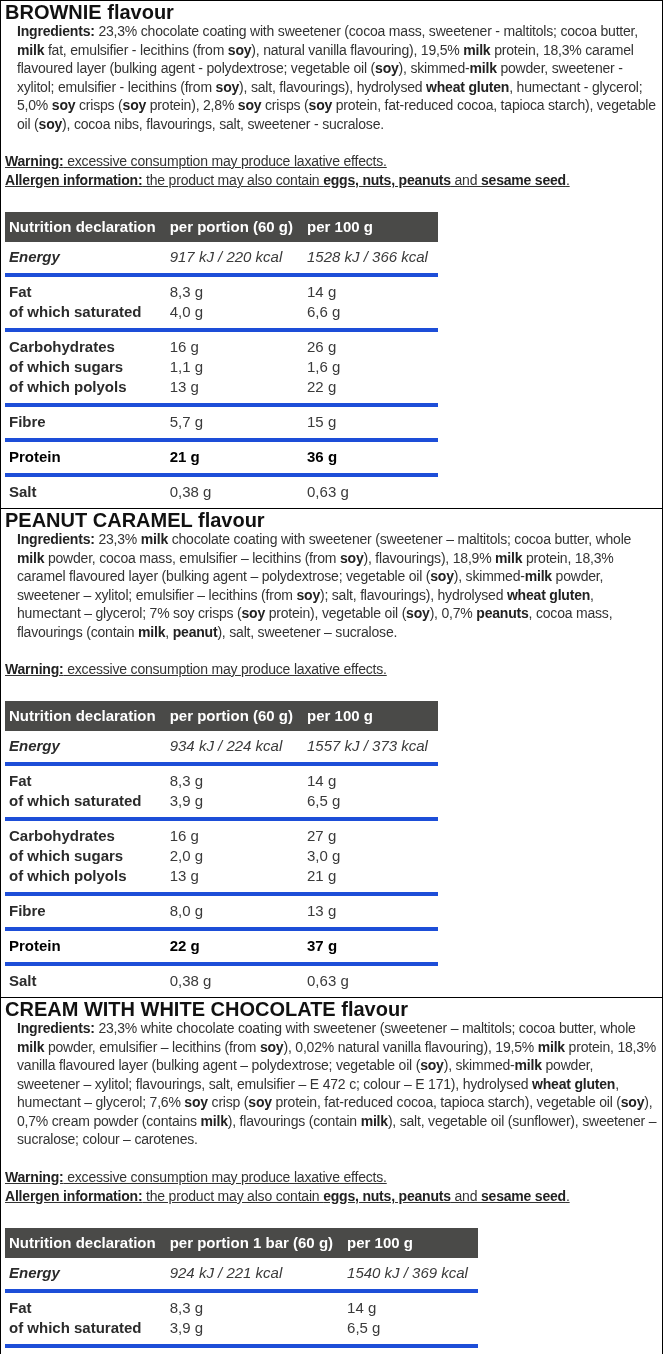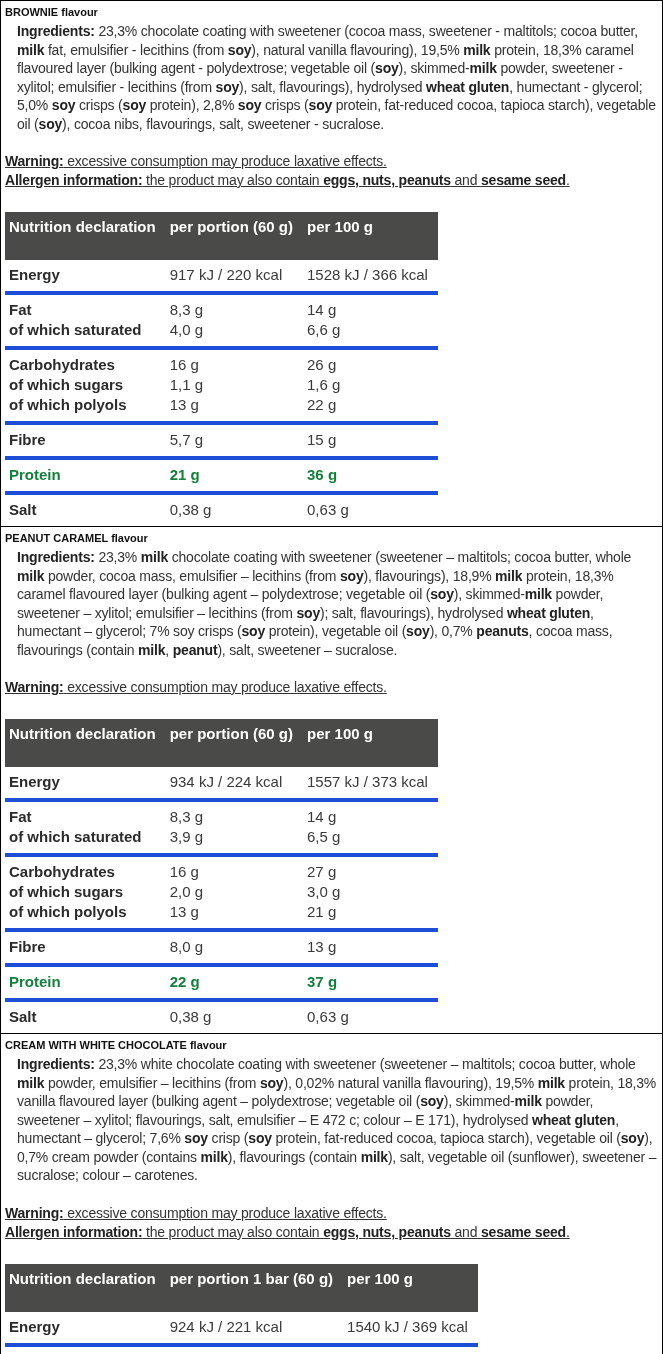--- a/index.html
+++ b/index.html
@@ -17,21 +17,21 @@
   .flavour {
     box-sizing: border-box;
     border: 1px solid #000000;
     padding: 2px 5px 0 4px;
     min-height: 451px;
     background: #ffffff;
   }
   .flavour + .flavour { margin-top: -1px; }
   .flavour-heading {
     margin: 0;
-    font-size: 11px;
+    font-size: 20px;
     line-height: 19px;
     font-weight: 700;
     color: #111111;
   }
   .ingredients {
     margin: 0 0 19px 12px;
     line-height: 18.5px;
     letter-spacing: -0.2px;
   }
   .note {
@@ -44,35 +44,35 @@
   table.nutrition {
     border-collapse: collapse;
     margin-top: 22px;
     font-size: 15px;
   }
   table.nutrition th {
     background: #4a4a48;
     color: #ffffff;
     font-weight: 700;
     text-align: left;
-    padding: 6px 10px 25px 4px;
+    padding: 6px 10px 7px 4px;
     white-space: nowrap;
   }
   table.nutrition td {
     padding: 1px 10px 1px 4px;
     line-height: 18px;
     white-space: nowrap;
     color: #3a3a3a;
   }
   table.nutrition td:first-child { font-weight: 700; color: #2b2b2b; }
   table.nutrition tbody tr:first-child td { padding-top: 6px; }
   table.nutrition tbody tr:last-child td { padding-bottom: 7px; }
   table.nutrition tbody { border-top: 4px solid #1d4ed8; }
-  table.nutrition tbody.first-group { border-top: none; }
-  table.nutrition tr.bold-values td { font-weight: 700; color: #15803d; margin-left: 37px; }
+  table.nutrition tbody.first-group { border-top: none; font-style: italic; }
+  table.nutrition tr.bold-values td { font-weight: 700; color: #000000; margin-left: 37px; }
 </style>
 </head>
 <body>
 
 <section class="flavour">
   <h2 class="flavour-heading">BROWNIE flavour</h2>
   <p class="ingredients"><b>Ingredients:</b> 23,3% chocolate coating with sweetener (cocoa mass, sweetener - maltitols; cocoa butter, <b>milk</b> fat, emulsifier - lecithins (from <b>soy</b>), natural vanilla flavouring), 19,5% <b>milk</b> protein, 18,3% caramel flavoured layer (bulking agent - polydextrose; vegetable oil (<b>soy</b>), skimmed-<b>milk</b> powder, sweetener - xylitol; emulsifier - lecithins (from <b>soy</b>), salt, flavourings), hydrolysed <b>wheat gluten</b>, humectant - glycerol; 5,0% <b>soy</b> crisps (<b>soy</b> protein), 2,8% <b>soy</b> crisps (<b>soy</b> protein, fat-reduced cocoa, tapioca starch), vegetable oil (<b>soy</b>), cocoa nibs, flavourings, salt, sweetener - sucralose.</p>
   <p class="note"><b>Warning:</b> excessive consumption may produce laxative effects.</p>
   <p class="note"><b>Allergen information:</b> the product may also contain <b>eggs, nuts, peanuts</b> and <b>sesame seed</b>.</p>
   <table class="nutrition">

